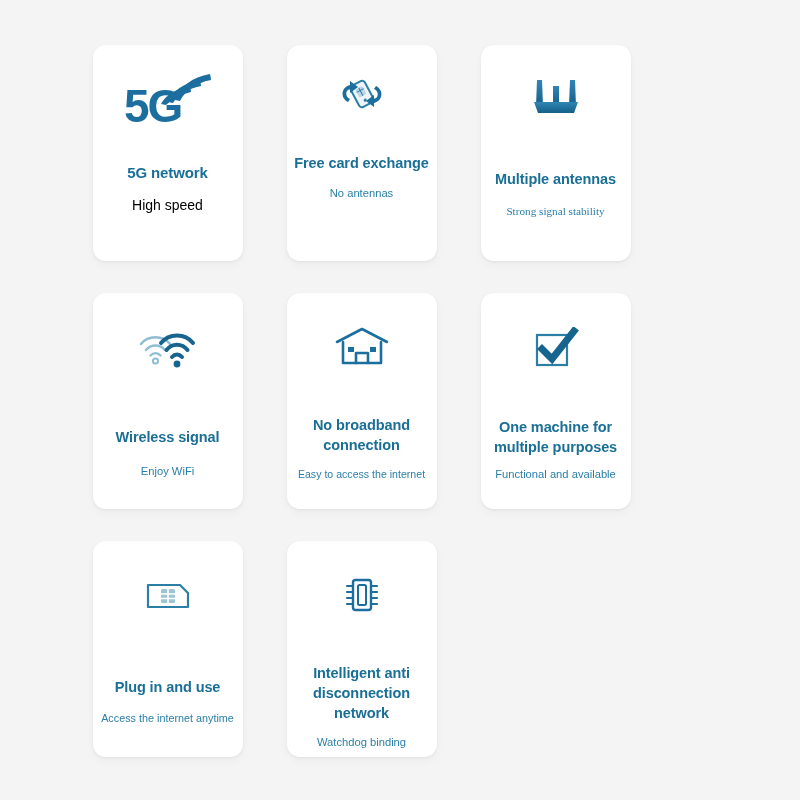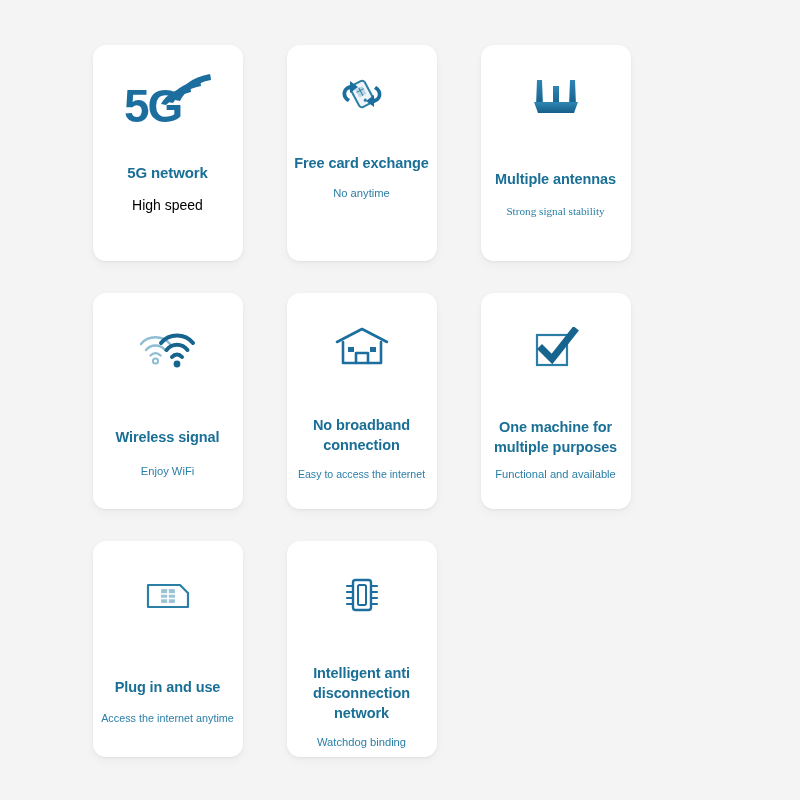--- a/index.html
+++ b/index.html
@@ -154,21 +154,21 @@
           <circle cx="28" cy="29" r="1.6" fill="#2b7fa6"></circle>
         </g>
 
         <path d="M14 30 C6 26 7 15 16 13 L16 9 L24 15 L16 21 L16 17 C11 18 11 25 16 27 Z" fill="#1c6e9e"></path>
 
         <path d="M42 14 C50 18 49 29 40 31 L40 35 L32 29 L40 23 L40 27 C45 26 45 19 40 17 Z" fill="#1c6e9e"></path>
       </svg>
     </div>
     <div class="text-zone">
       <div class="card-title">Free card exchange</div>
-      <div class="card-sub">No anytime</div>
+      <div class="card-sub">No antennas</div>
     </div>
   </div>
 
   <div class="card c3">
     <div class="icon-zone">
       <svg width="50" height="42" viewBox="0 0 50 42" aria-hidden="true">
         <defs>
           <linearGradient id="antGrad" x1="0" y1="0" x2="0" y2="1">
             <stop offset="0%" stop-color="#2f86b4"></stop>
             <stop offset="100%" stop-color="#155f88"></stop>

